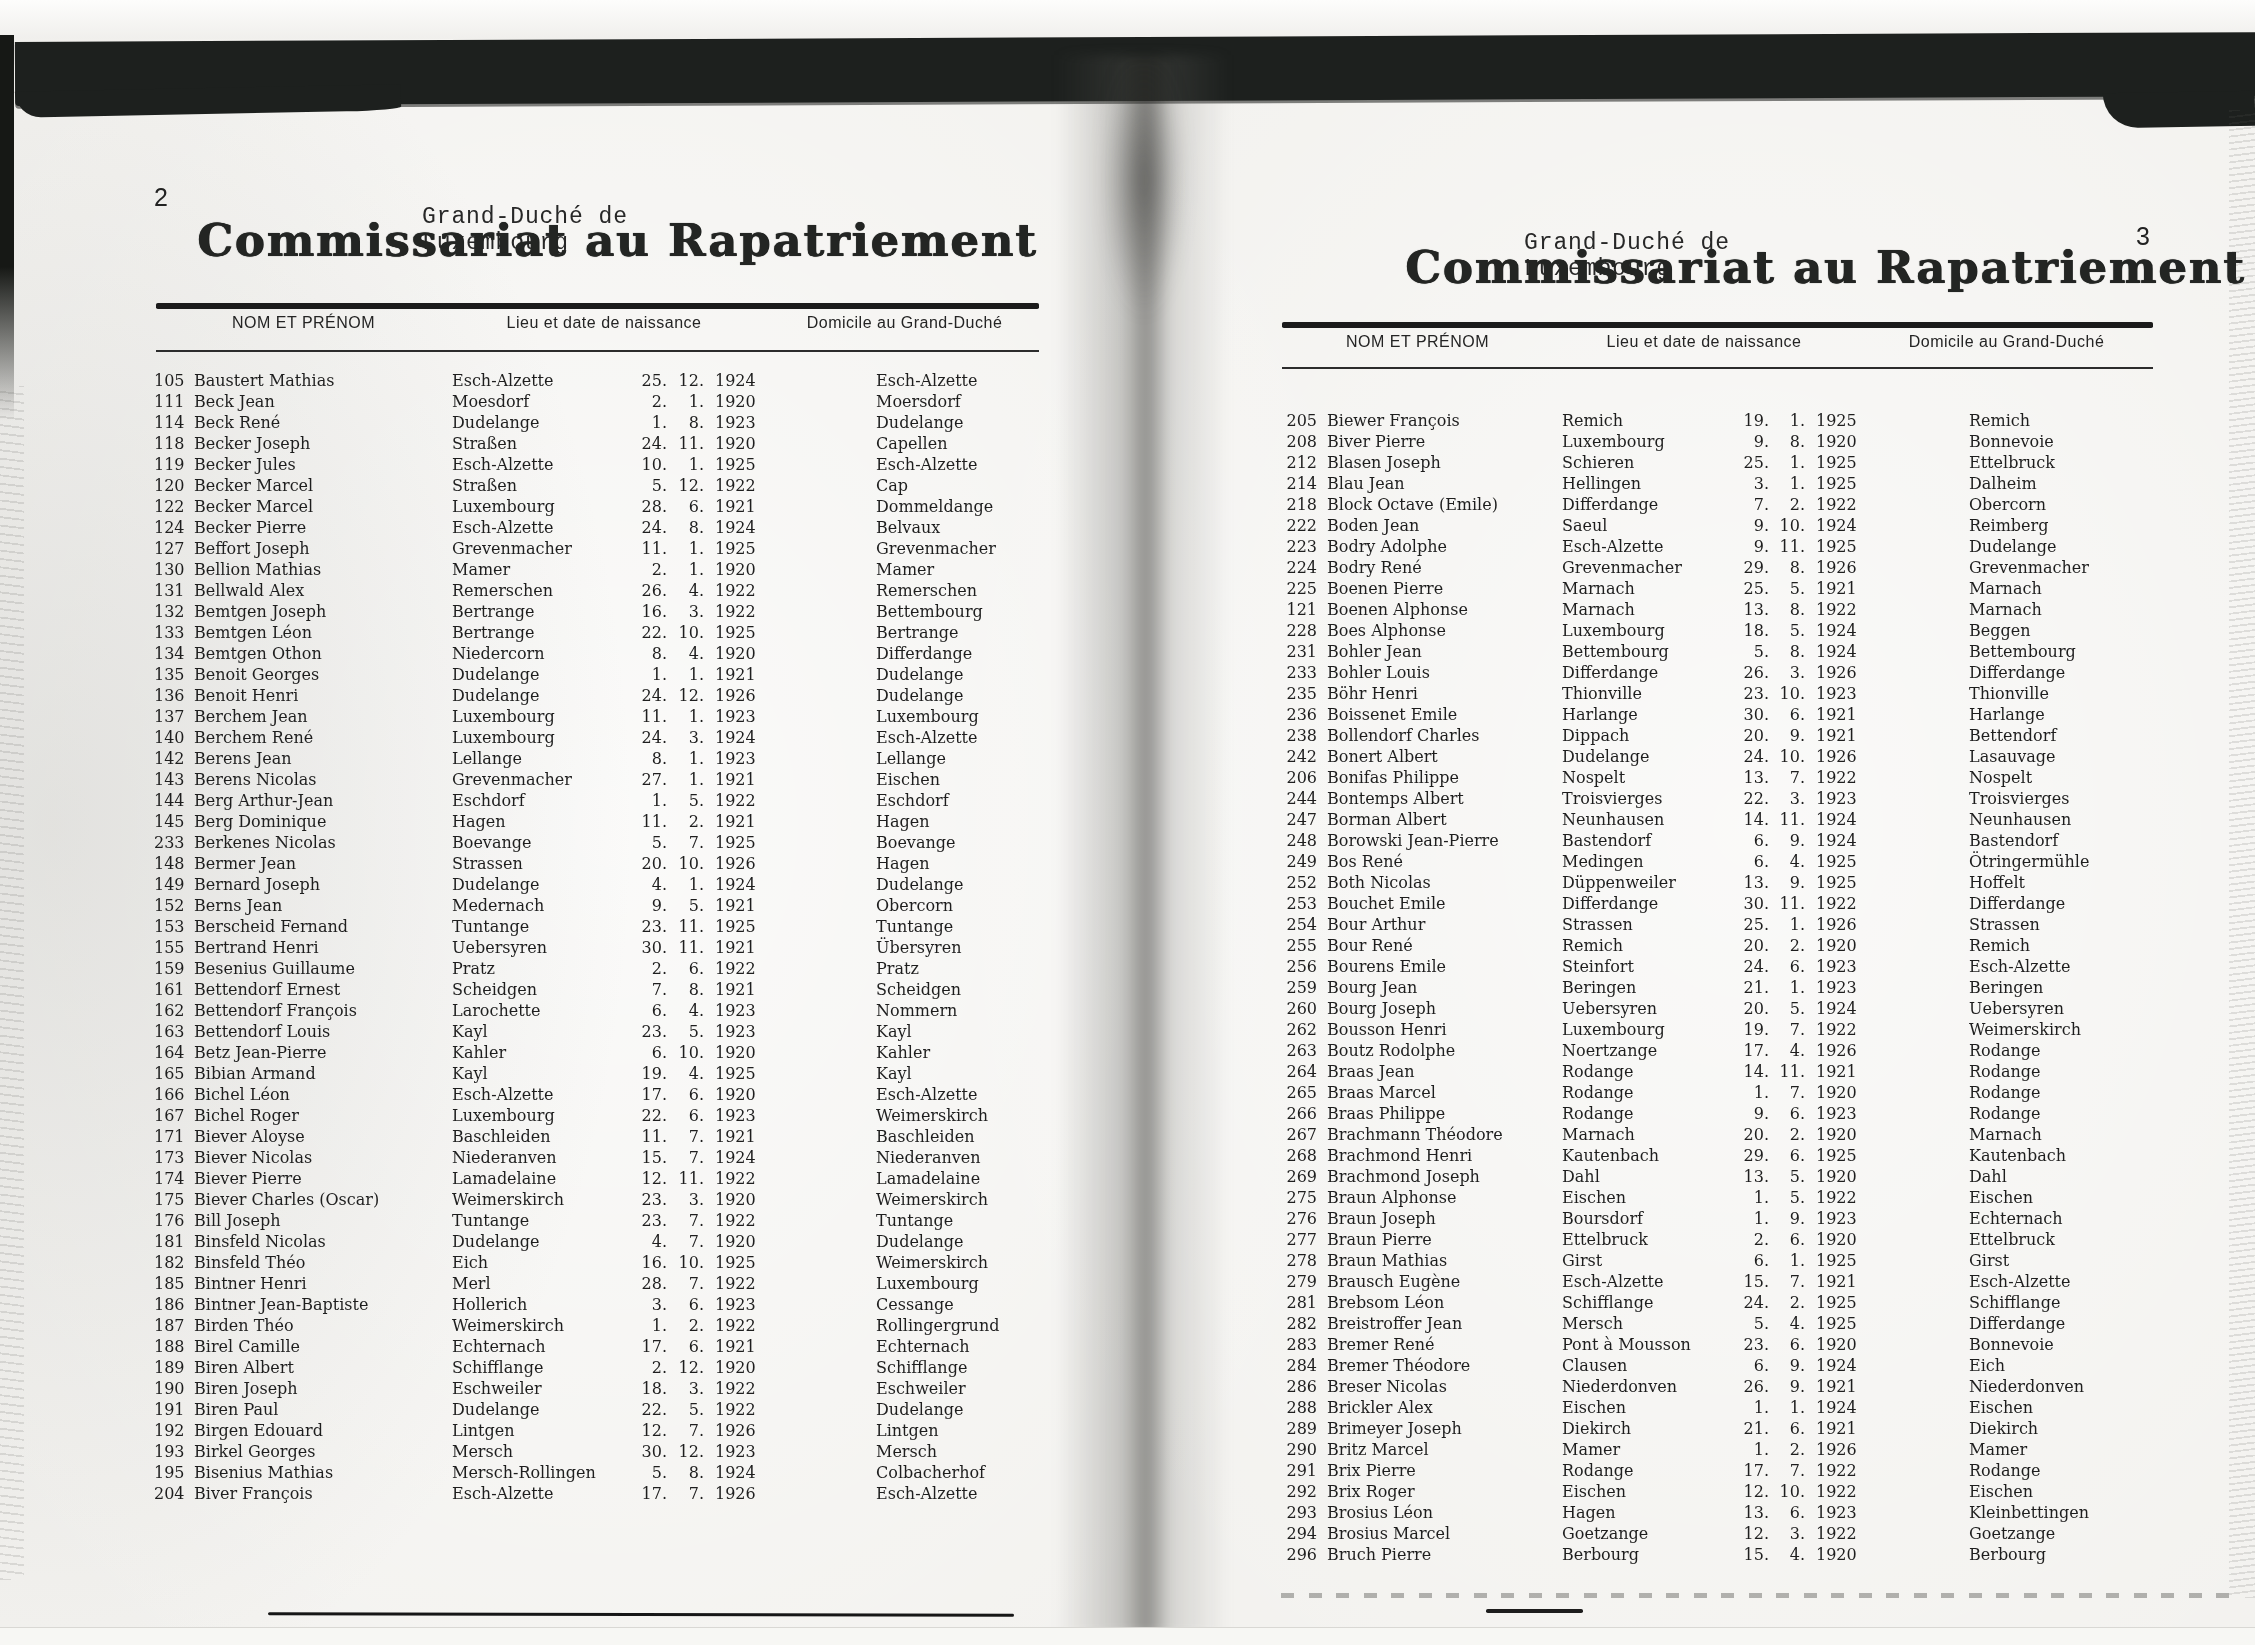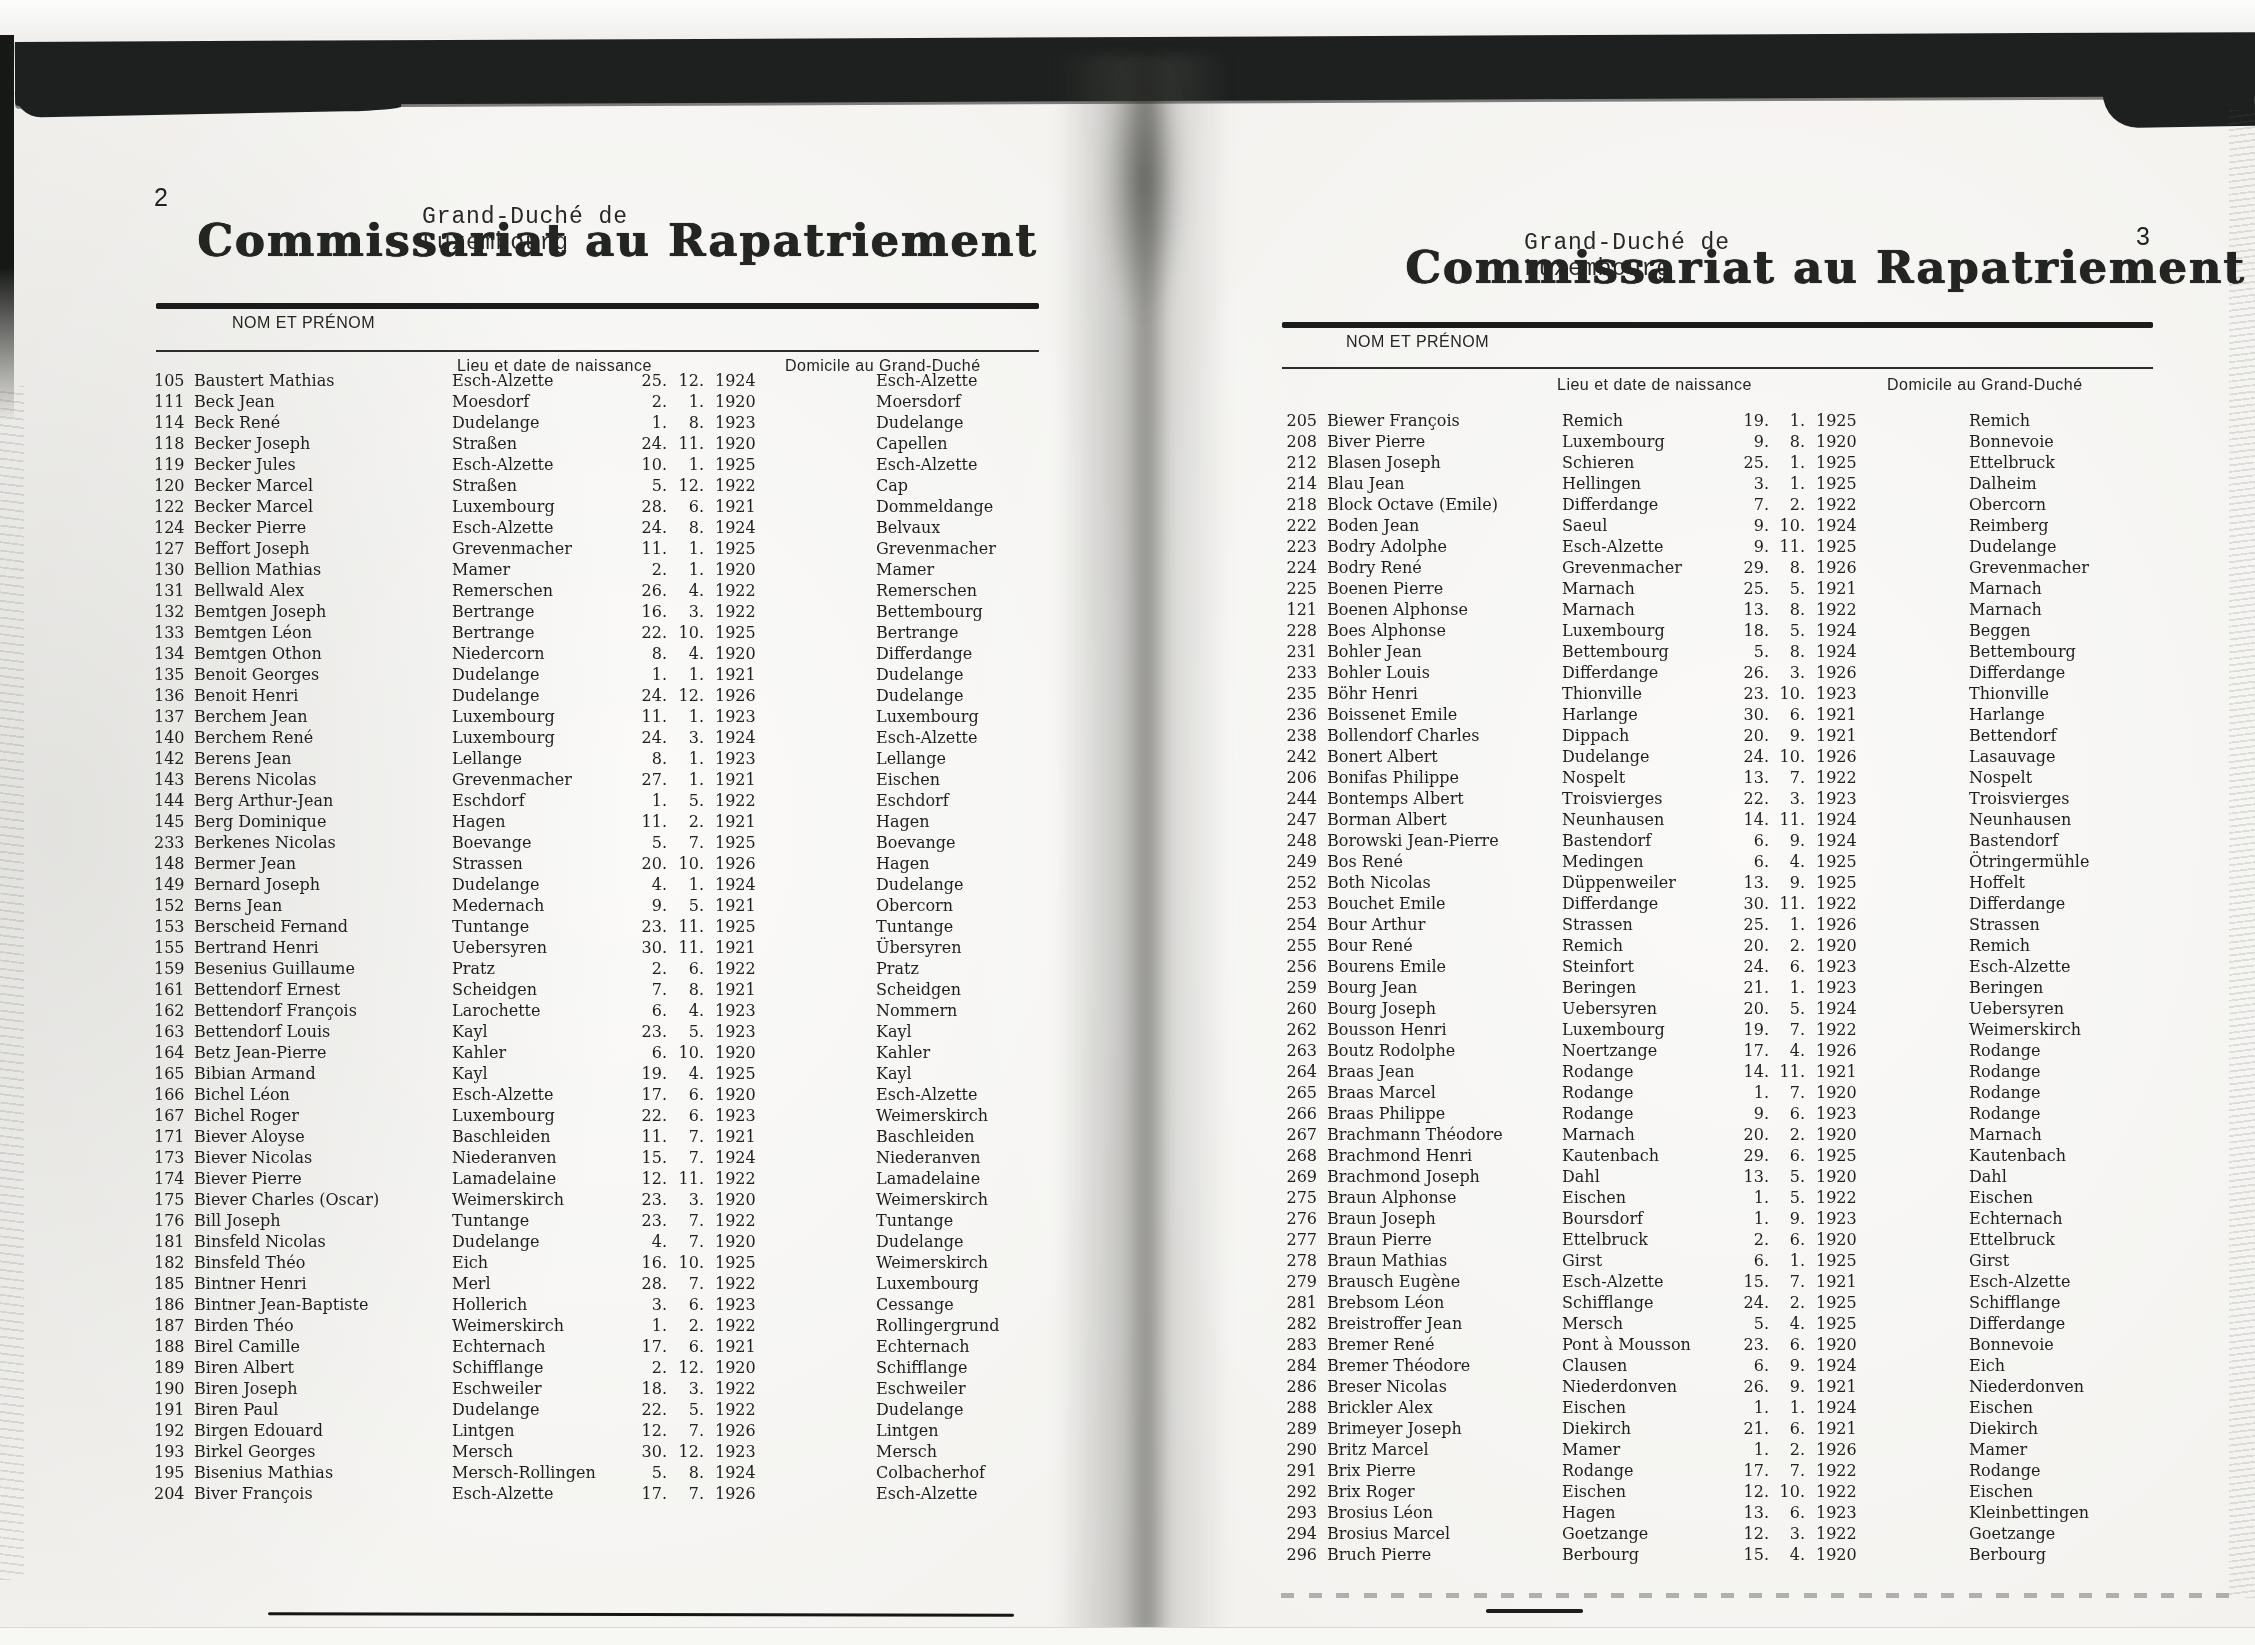--- a/index.html
+++ b/index.html
@@ -41,21 +41,21 @@
   .page-no{position:absolute;font-family:"Liberation Sans",sans-serif;font-size:25px;color:#222;}
   .country{position:absolute;font-family:Liberation Mono, monospace;font-size:23px;letter-spacing:0.9px;
     color:#272727;margin-top:15px;}
   .title{position:absolute;font-family:"DejaVu Serif",serif;font-weight:bold;font-size:45px;
     letter-spacing:1.8px;color:#232523;text-align:center;white-space:nowrap;
     text-shadow:0.9px 0 0 #232523, 0 0 0.9px rgba(35,37,35,.8);}
   .rule-thick{position:absolute;height:6.4px;background:#1b1b1b;border-radius:1.8px;}
   .rule-thin{position:absolute;height:1.8px;background:#2c2c2c;}
   .colhead{position:absolute;font-family:"Liberation Sans",sans-serif;font-size:16px;color:#242424;
     letter-spacing:0.5px;white-space:nowrap;}
-  .colhead.centered{margin-top:43px;}
+  .colhead.centered{text-align:center;}
   
   .rows{position:absolute;left:0;width:100%;}
   .row{position:relative;height:var(--rh);font-size:16px;color:#1e1e1e;white-space:nowrap;}
   .row span{position:absolute;top:0;line-height:var(--rh);}
   .c-no{left:0;width:var(--col-no-w);text-align:right;}
   .c-name{left:var(--col-name);}
   .c-birth{left:var(--col-birth);}
   .c-day{left:var(--col-day);width:33px;text-align:right;}
   .c-mon{left:var(--col-mon);width:29px;text-align:right;}
   .c-yr{left:var(--col-yr);}

